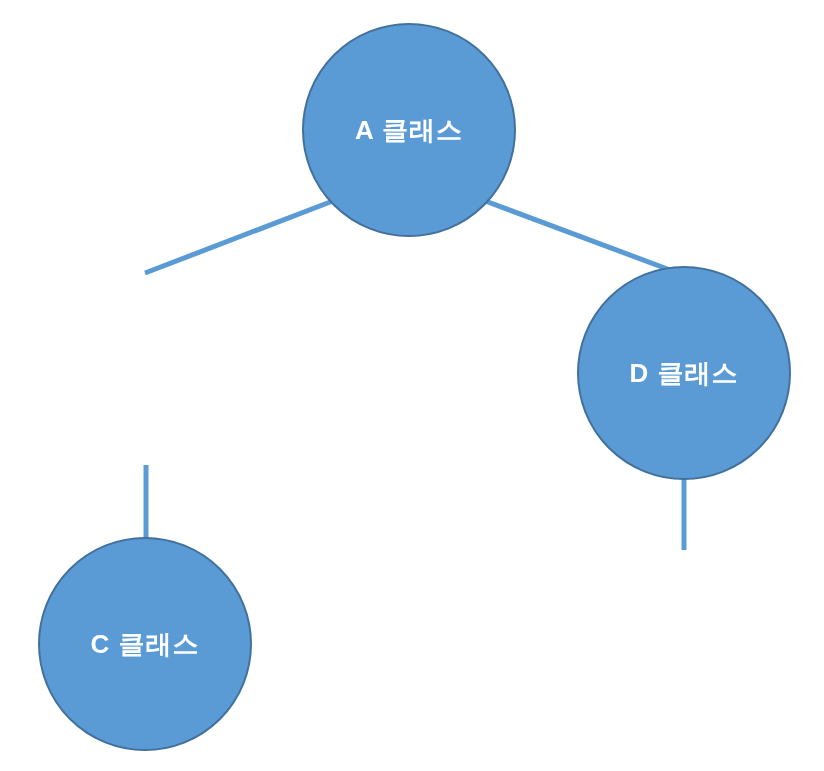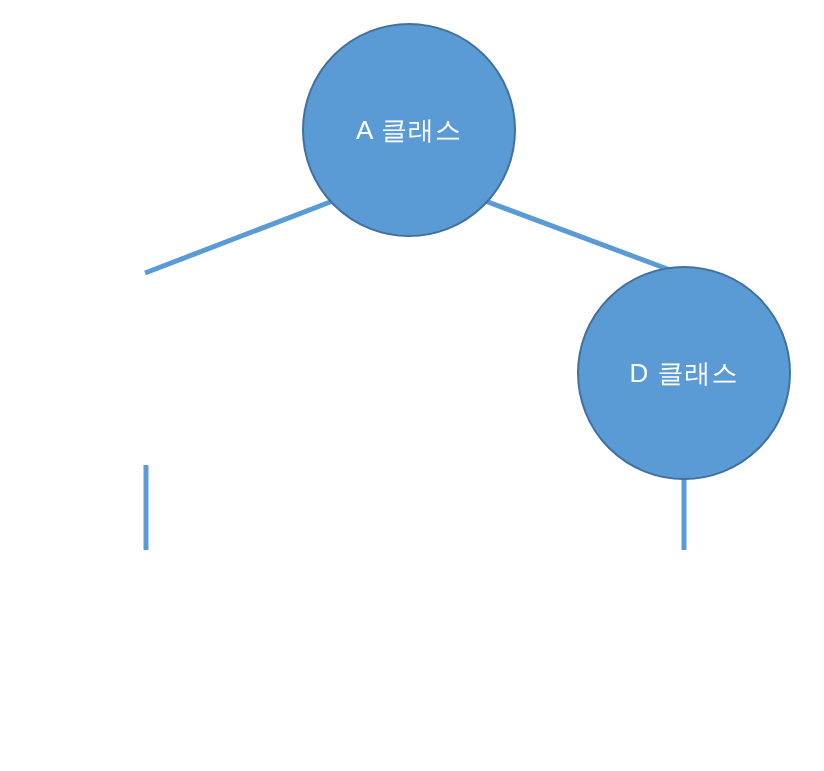--- a/index.html
+++ b/index.html
@@ -31,20 +31,21 @@
     width: 214px;
     height: 214px;
     box-sizing: border-box;
     border-radius: 50%;
     background: var(--node-fill, #5B9BD5);
     border: 2px solid var(--node-border, #41719C);
     display: flex;
     align-items: center;
     justify-content: center;
     z-index: 1;
+    font-weight: bold;
   }
   .node-label {
     color: var(--label-text, #FFFFFF);
     font-size: 26px;
     letter-spacing: 1px;
     white-space: nowrap;
     text-align: center;
   }
 </style>
 </head>
@@ -57,19 +58,22 @@
     <line class="edge" x1="480" y1="199" x2="678" y2="273"></line>
     <line class="edge" x1="146" y1="465" x2="146" y2="550"></line>
     <line class="edge" x1="684" y1="465" x2="684" y2="550"></line>
   </svg>
 
   <div class="node" style="left:302px; top:23px;">
     <span class="node-label">A 클래스</span>
   </div>
 
 
+  <div class="node" style="left:38px; top:537px;">
+    <span class="node-label">C 클래스</span>
+  </div>
 
   <div class="node" style="left:577px; top:266px;">
     <span class="node-label">D 클래스</span>
   </div>
 
 
 </div>
 
 </body></html>

